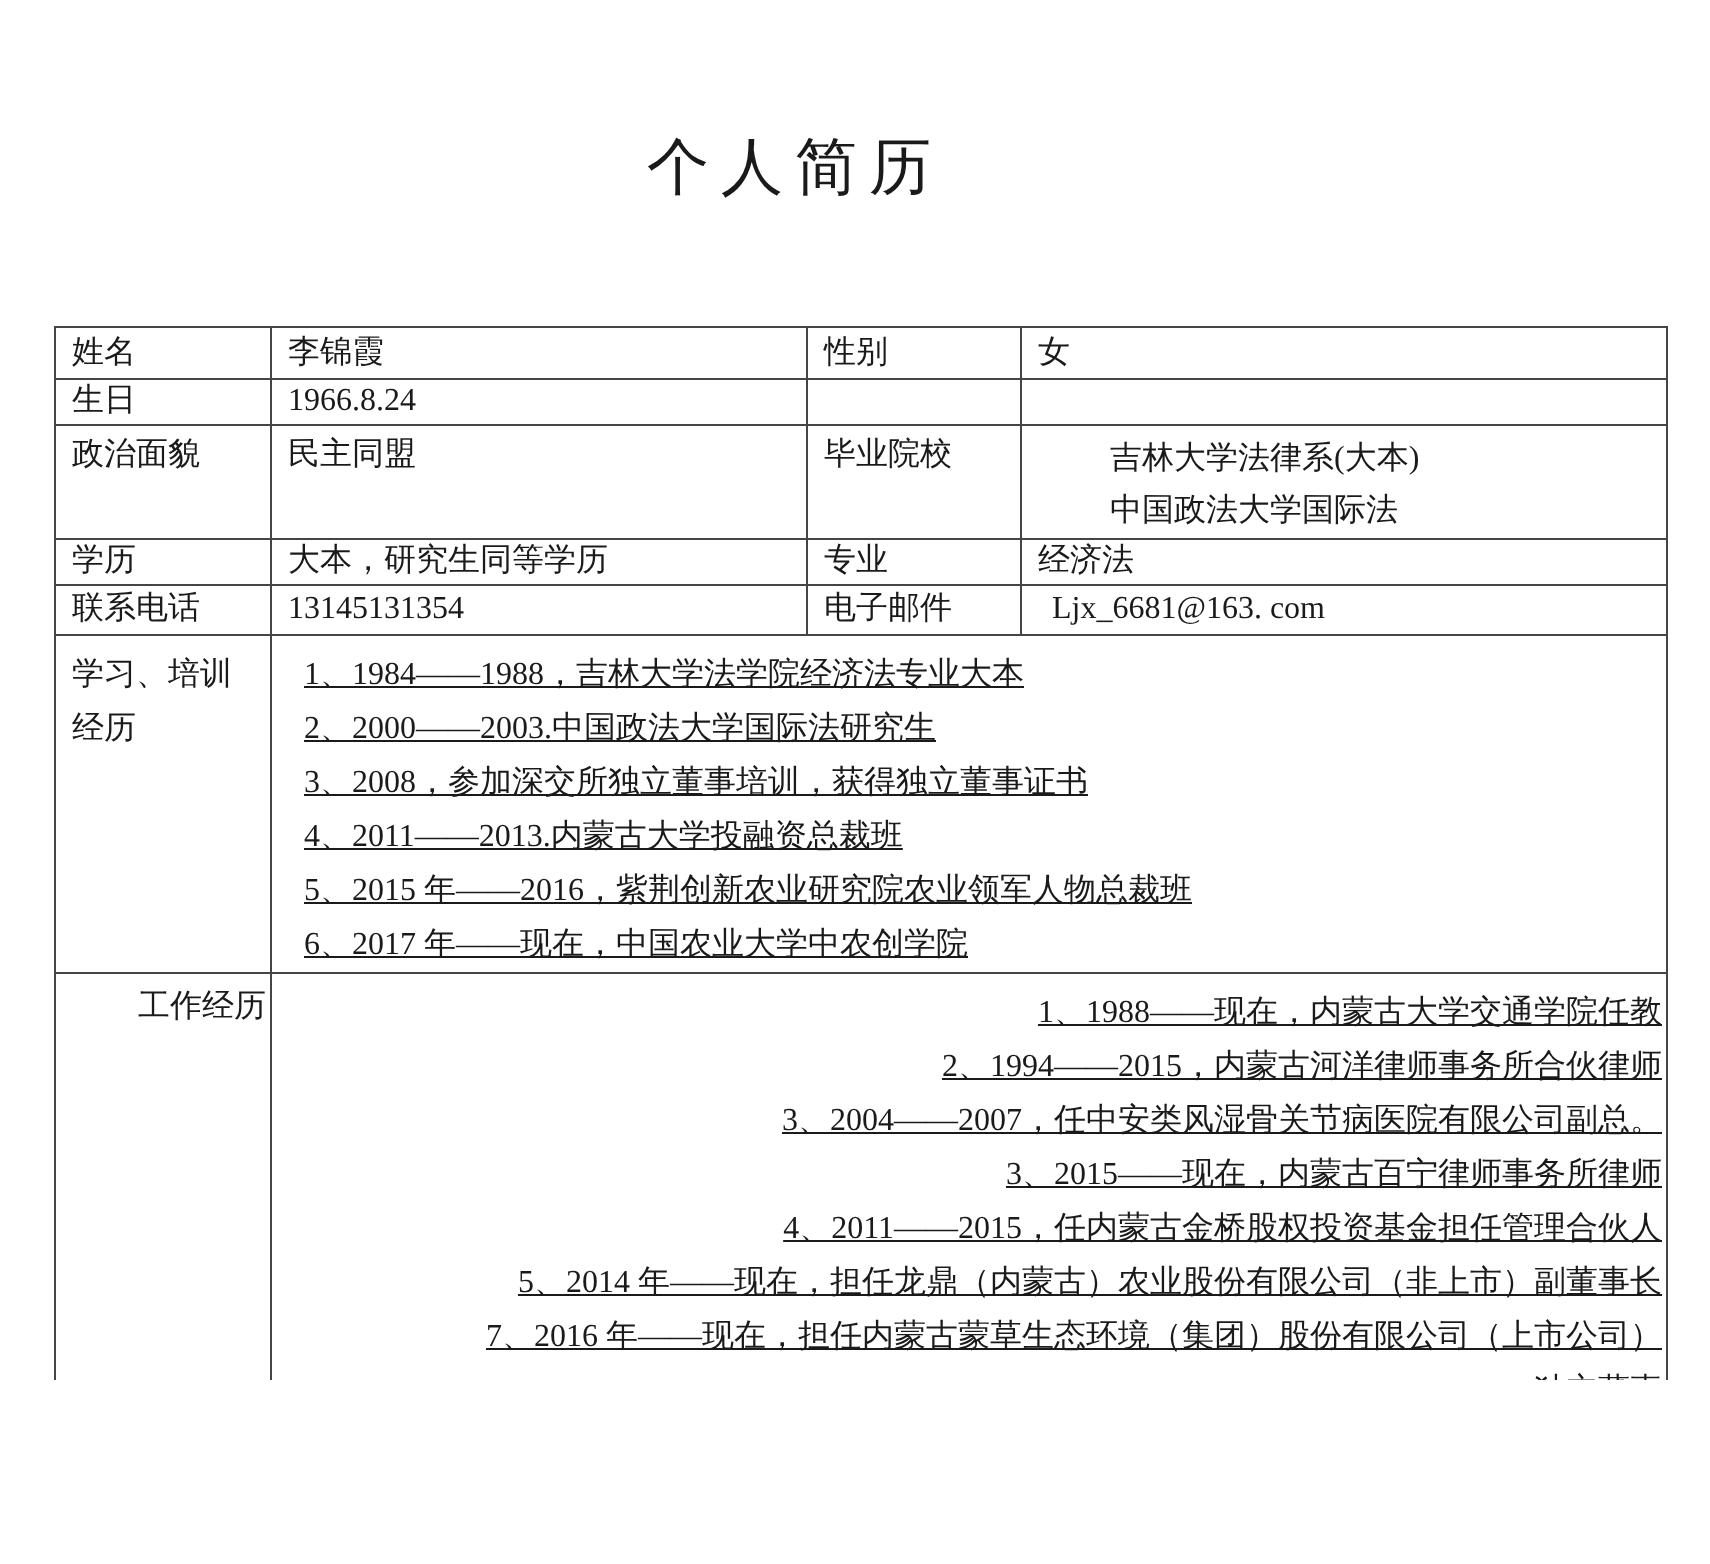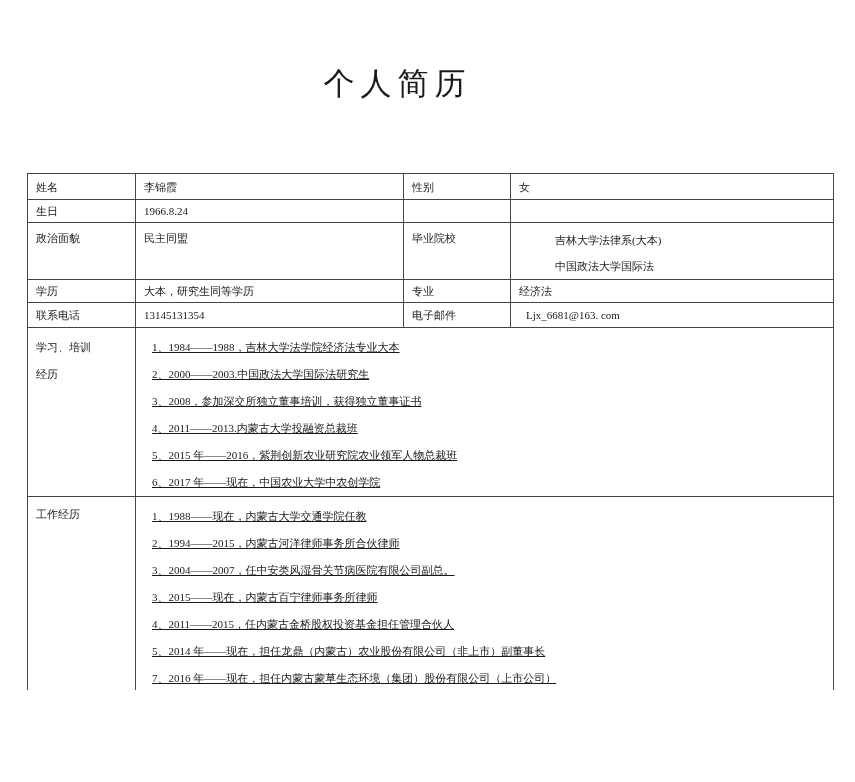--- a/index.html
+++ b/index.html
@@ -20,46 +20,46 @@
     position: absolute;
     top: 63px; left: -30px; width: 855px;
     margin: 0;
     text-align: center;
     font-size: 31px;
     font-weight: 400;
     letter-spacing: 6px;
   }
   table.resume {
     position: absolute;
-    top: 173px; left: 27px;
+    top: 163px; left: 27px;
     width: 806px;
     border-collapse: collapse;
     table-layout: fixed;
-    font-size: 11px;
+    font-size: 16px;
     padding-left: 40px;
   }
   col.c1 { width: 108px; }
   col.c2 { width: 268px; }
   col.c3 { width: 107px; }
   col.c4 { width: 323px; }
   td {
     border: 1px solid var(--border);
     padding: 0 2px 0 8px;
     vertical-align: middle;
     line-height: 22px;
     overflow: hidden;
   }
   tr.r1 td { height: 26px; }
   tr.r2 td { height: 22px; }
   tr.r3 td { height: 26px; }
   tr.r4 td { height: 52px; }
   tr.r5 td { height: 22px; }
   tr.r6 td { height: 25px; margin-top: 12px; }
   tr.r7 td { height: 165px; }
-  tr.r8 td { height: 250px; }
+  tr.r8 td { height: 250px; text-align: right; }
   td.top { vertical-align: top; padding-top: 4px; }
   td.sect { vertical-align: top; padding-top: 6px; }
   .multiline div { line-height: 26px; margin-left: 36px; }
   td.items-cell { padding-left: 16px; }
   .items-cell div { line-height: 27px; white-space: nowrap; text-decoration: underline; }
   .items-cell div.cont { padding-left: 35px; }
   td.email-cell { padding-left: 15px; }
   .sect-label div { line-height: 27px; }
 </style>
 </head>

